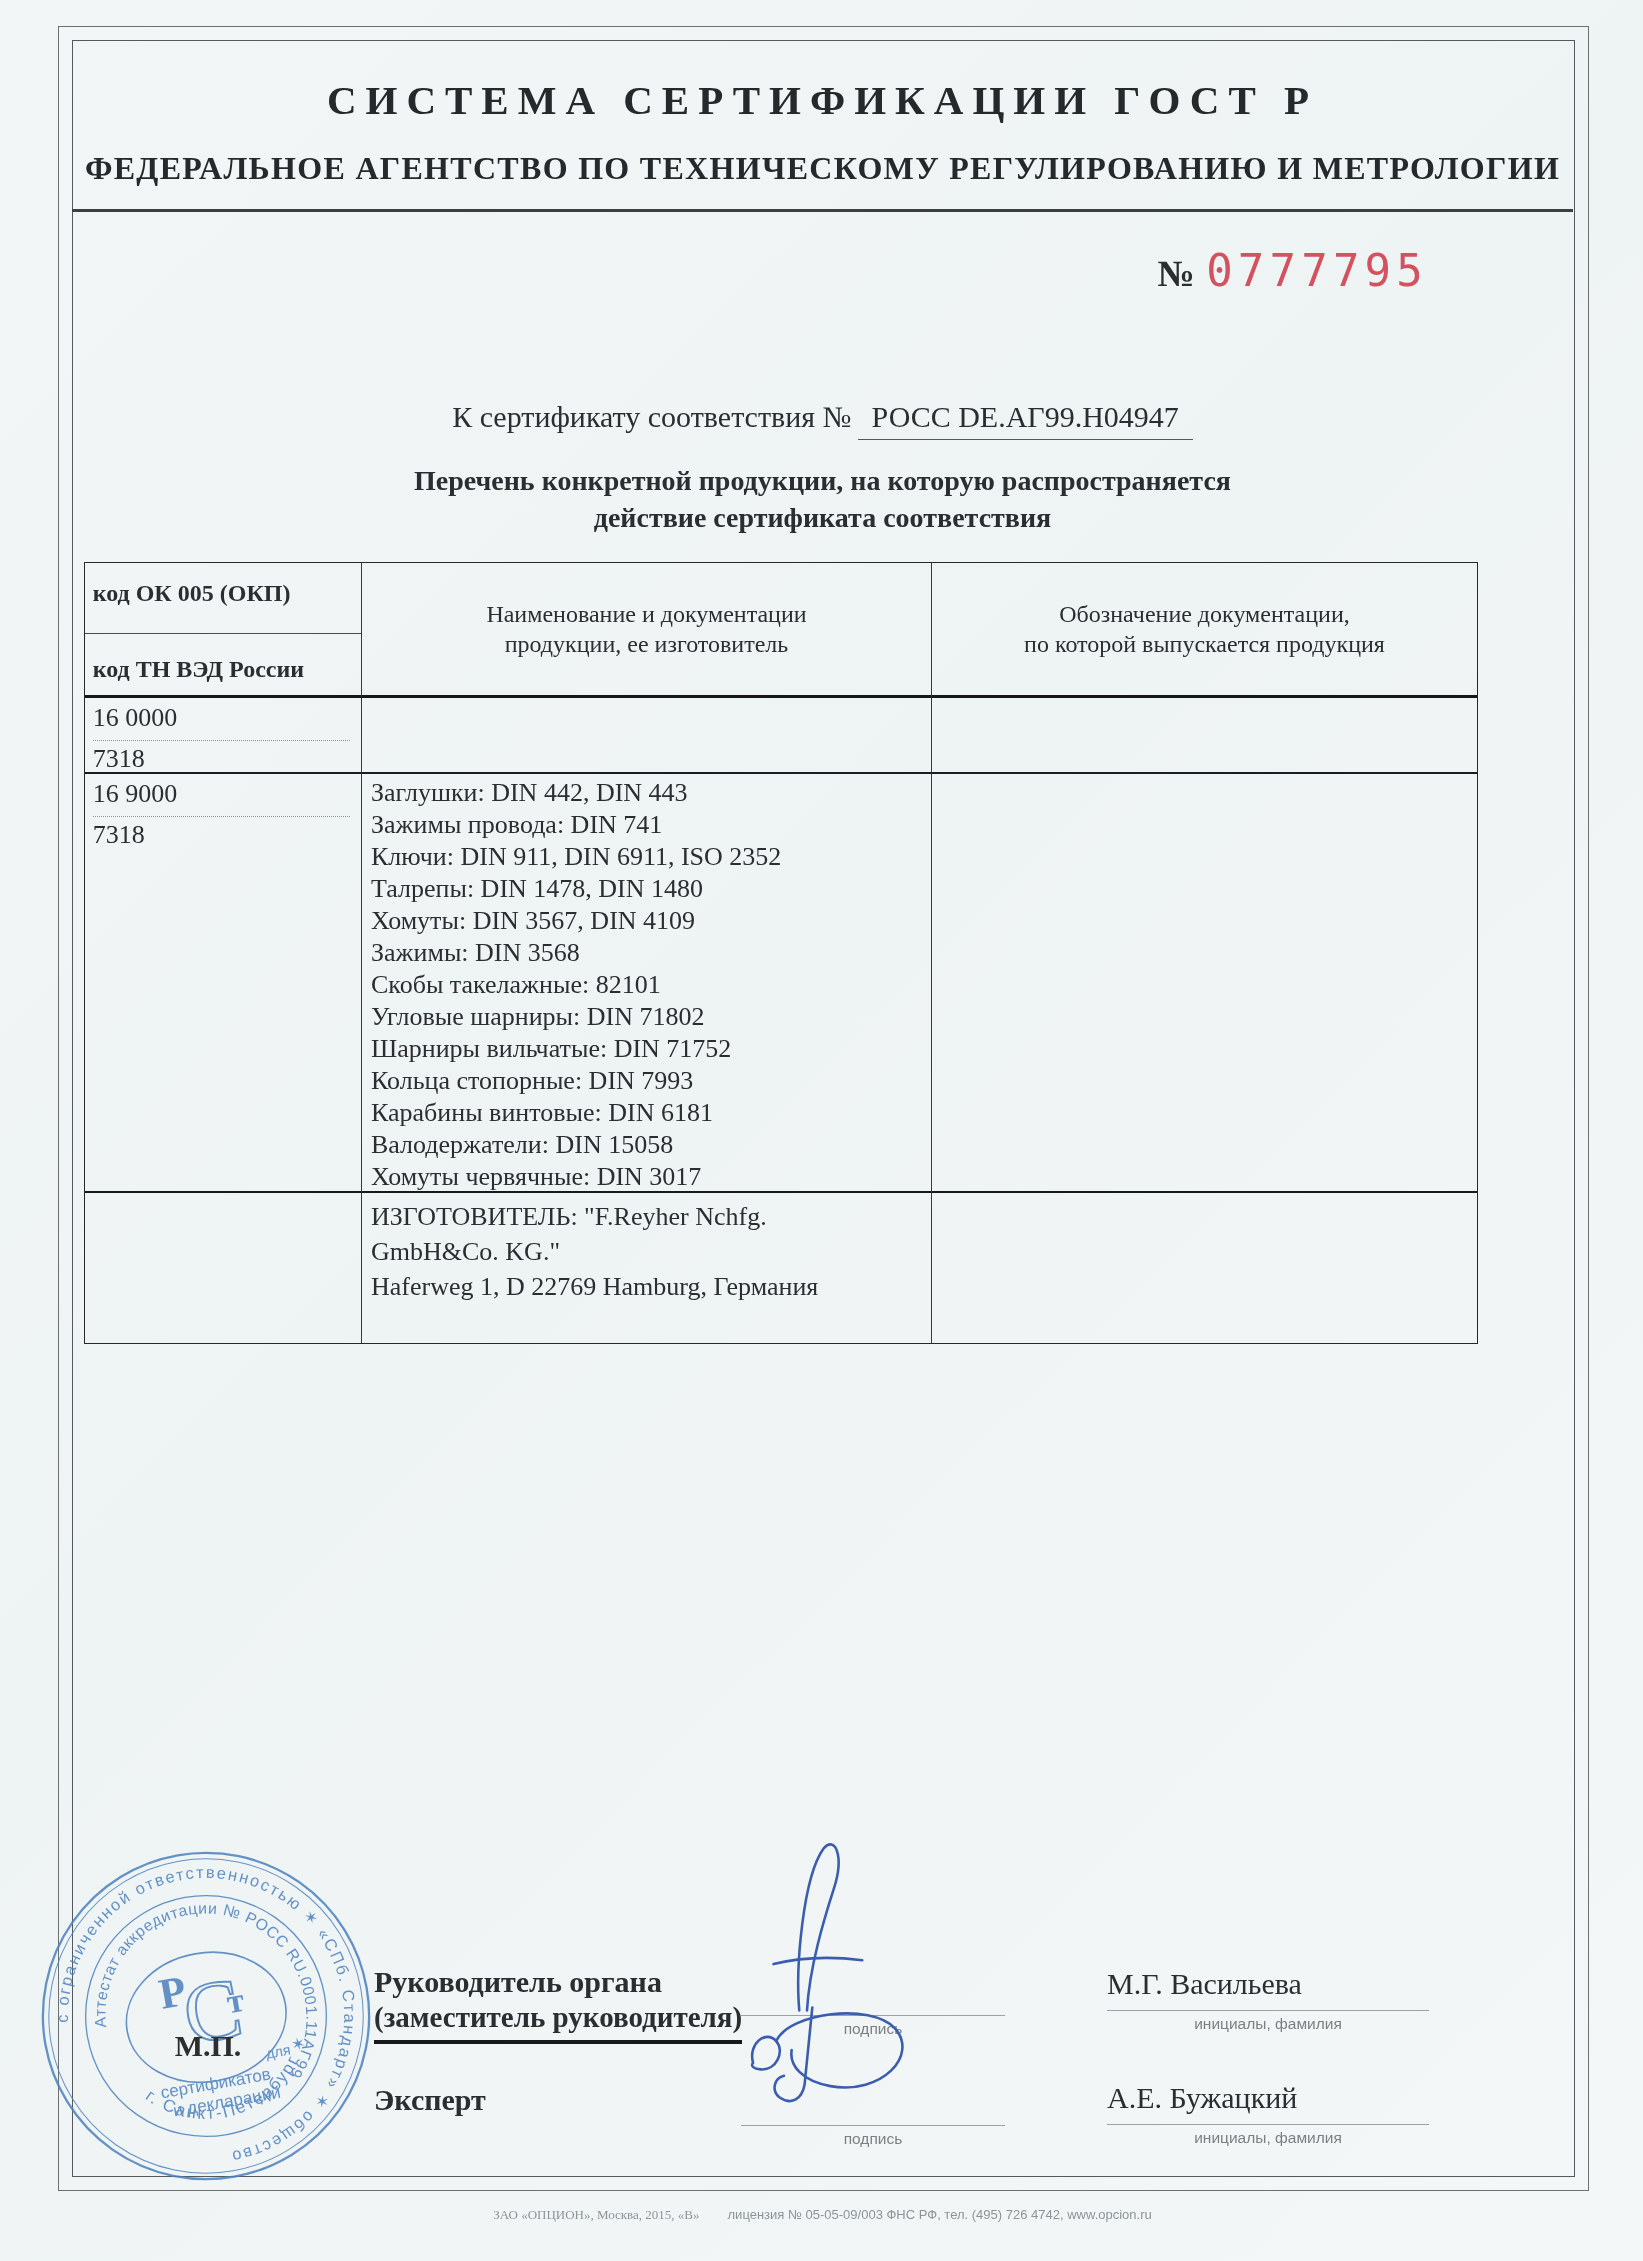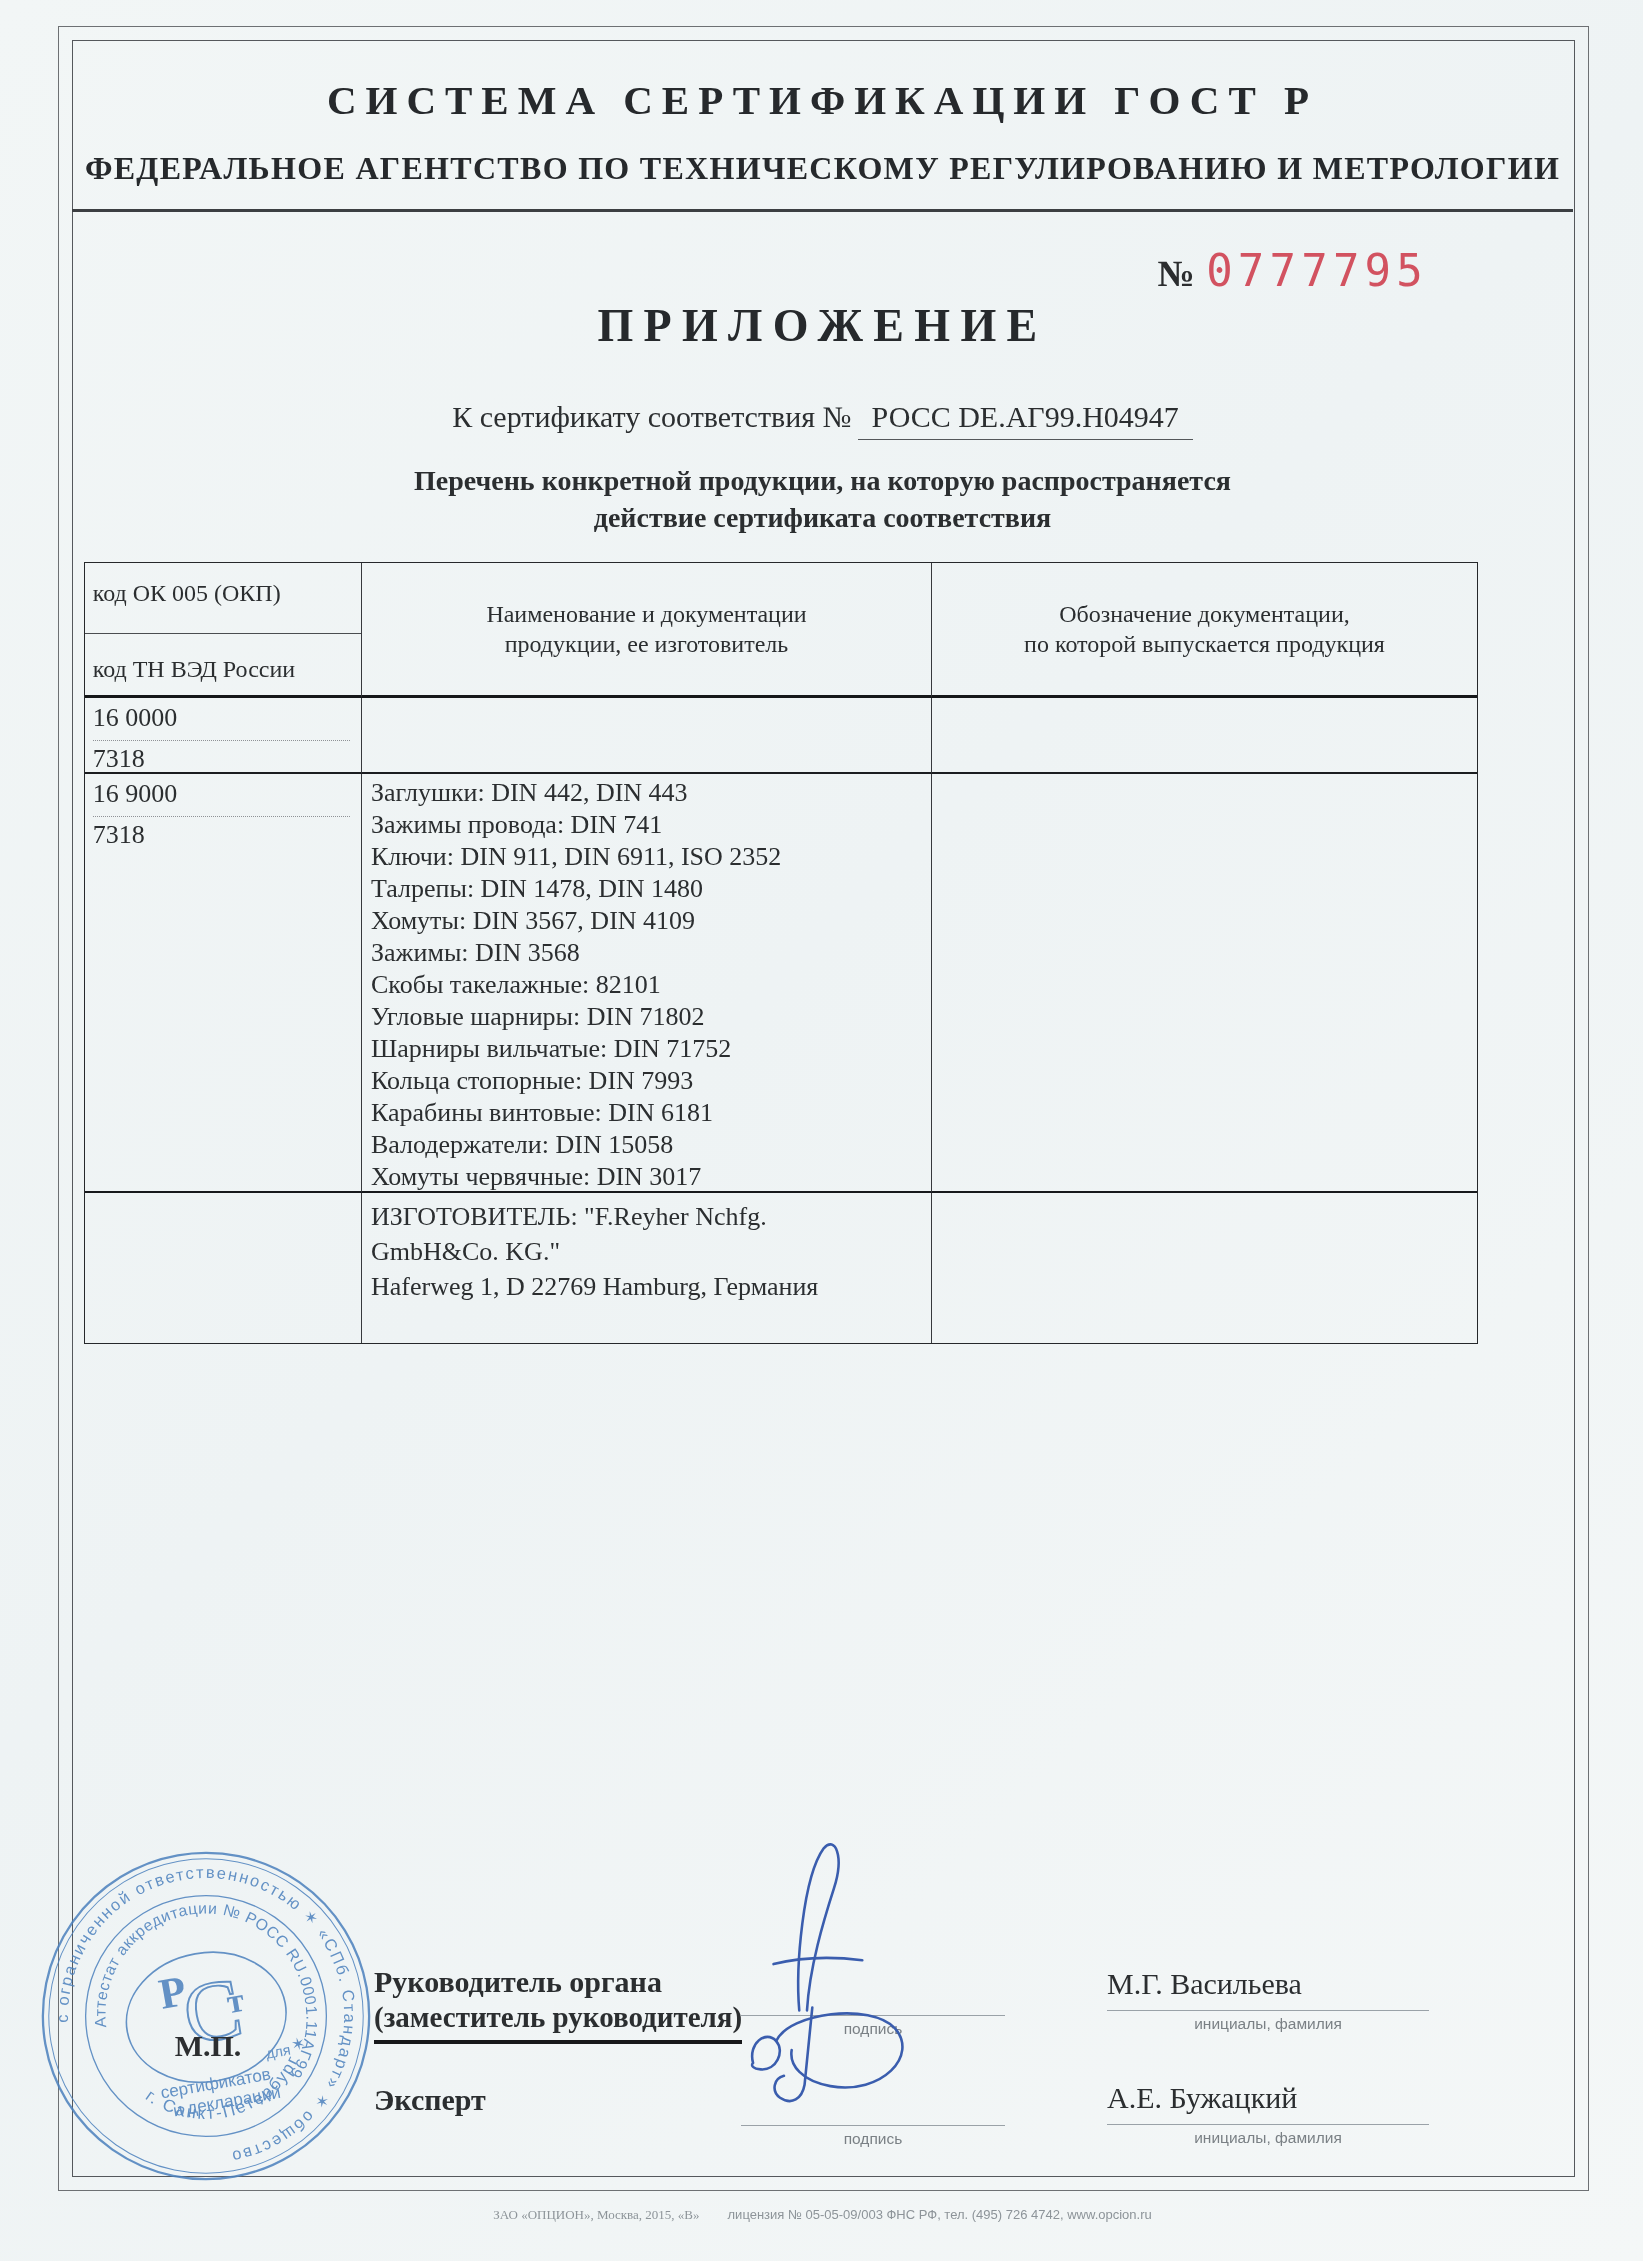--- a/index.html
+++ b/index.html
@@ -35,21 +35,21 @@
     grid-template-columns:277px 570px 545px;
     grid-template-rows:135px 76px 419px 150px;
     border:1.9px solid #26282b;
     background:transparent;
   }
   .tc{border-right:1.3px solid #37393d;overflow:hidden;}
   .tc.last{border-right:none;}
   .tr-1 > .tc, .row-b1{border-bottom:2.6px solid #1b1d20;}
   .row-b2{border-bottom:2.6px solid #17191c;}
   .hc{font-size:24px;display:flex;align-items:center;justify-content:center;text-align:center;line-height:30px;}
-  .c1h{display:flex;flex-direction:column;justify-content:space-between;font-size:24px;}
+  .c1h{display:flex;flex-direction:column;justify-content:space-between;font-size:24px;font-weight:bold;}
   .c1h .c1h-top{padding:17px 3.9px 0 7.7px;}
   .c1h .c1h-div{border-top:1.3px solid #4a4d50;margin-top:11.6px;}
   .c1h .c1h-bot{padding:9px 3.9px 11.6px 7.7px;}
   .codes{font-size:26px;padding:5.2px 0 0 7.7px;}
   .codes .dotline{border-top:1.9px dotted #8f9296;margin:6.4px 0 3.9px 0;width:96%;}
   .products{font-size:26px;line-height:32px;padding:2.6px 0 0 9px;}
   .mfr{font-size:26px;line-height:35px;padding:6.4px 0 0 9px;}
   
   .role1{left:374px;top:1965px;font-size:30px;font-weight:bold;}
   .role1-alt{left:374px;top:2001px;font-size:29px;font-weight:bold;border-bottom:4.5px solid #17181a;padding-bottom:6.4px;}
@@ -80,21 +80,20 @@
   <div class="abs frame-inner"></div>
 
   <div class="abs h-center h1">СИСТЕМА СЕРТИФИКАЦИИ ГОСТ Р</div>
   <div class="abs h-center h2">ФЕДЕРАЛЬНОЕ АГЕНТСТВО ПО ТЕХНИЧЕСКОМУ РЕГУЛИРОВАНИЮ И МЕТРОЛОГИИ</div>
   <div class="abs header-rule"></div>
 
   <div class="abs blank-no">
     <span class="no-sign">№</span><span class="no-digits" style="color:#d25260;">0777795</span>
   </div>
 
-  <div class="abs h-center title">ПРИЛОЖЕНИЕ</div>
 
   <div class="abs h-center cert-line">
     <span>К сертификату соответствия №</span><span class="cert-no">РОСС DE.АГ99.Н04947</span>
   </div>
 
   <div class="abs h-center subtitle">
     <div>Перечень конкретной продукции, на которую распространяется</div>
     <div>действие сертификата соответствия</div>
   </div>
 

